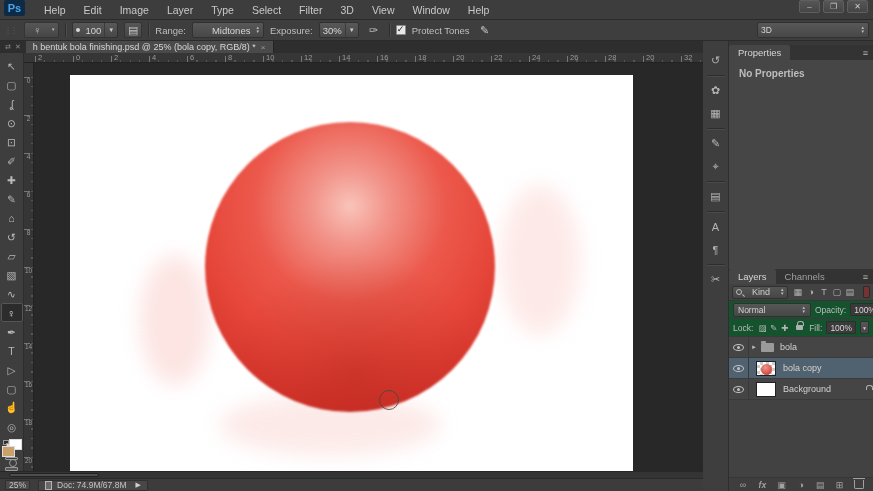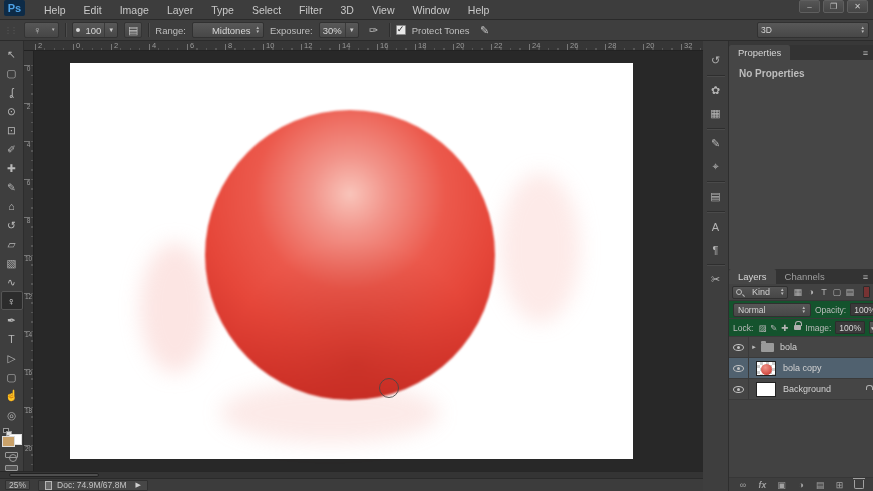--- a/index.html
+++ b/index.html
@@ -202,20 +202,30 @@
     <div class="widget ws-widget">
       <span class="val" style="font-size:8.5px">3D</span>
       <span class="updown">
           <span>▲</span>
           <span>▼</span>
         </span>
     </div>
   </div>
 
   <div class="doc-column">
+    <div class="tabbar">
+      <div class="tabbar-icons">
+        <span>⇄</span>
+        <span>✕</span>
+      </div>
+      <div class="doc-tab">
+        <span>h bentuk bola finishing.psd @ 25% (bola copy, RGB/8) *</span>
+        <span class="close">×</span>
+      </div>
+    </div>
 
     <div class="doc-main">
 
       <div class="toolbar">
         <div style="display:flex;flex-direction:column;align-items:center">
 
         <div class="tool">↖</div>
             <div class="tool">▢</div>
             <div class="tool">ʆ</div>
             <div class="tool">⊙</div>
@@ -415,21 +425,21 @@
           <span>Lock:</span>
           <span style="display:flex">
 
           <span class="lock-icon">▨</span>
               <span class="lock-icon">✎</span>
               <span class="lock-icon">✚</span>
             </span>
           <span class="lock-icon">
               <span class="padlock"></span>
             </span>
-          <span style="margin-left:auto">Image:</span>
+          <span style="margin-left:auto">Fill:</span>
           <span class="small-box">100%</span>
           <span class="small-arrow">▼</span>
         </div>
 
         <div class="layer-rows">
           <div class="layer-row">
             <span class="eye-cell">
                 <span class="eye"></span>
               </span>
             <span class="expand-arrow">▸</span>

